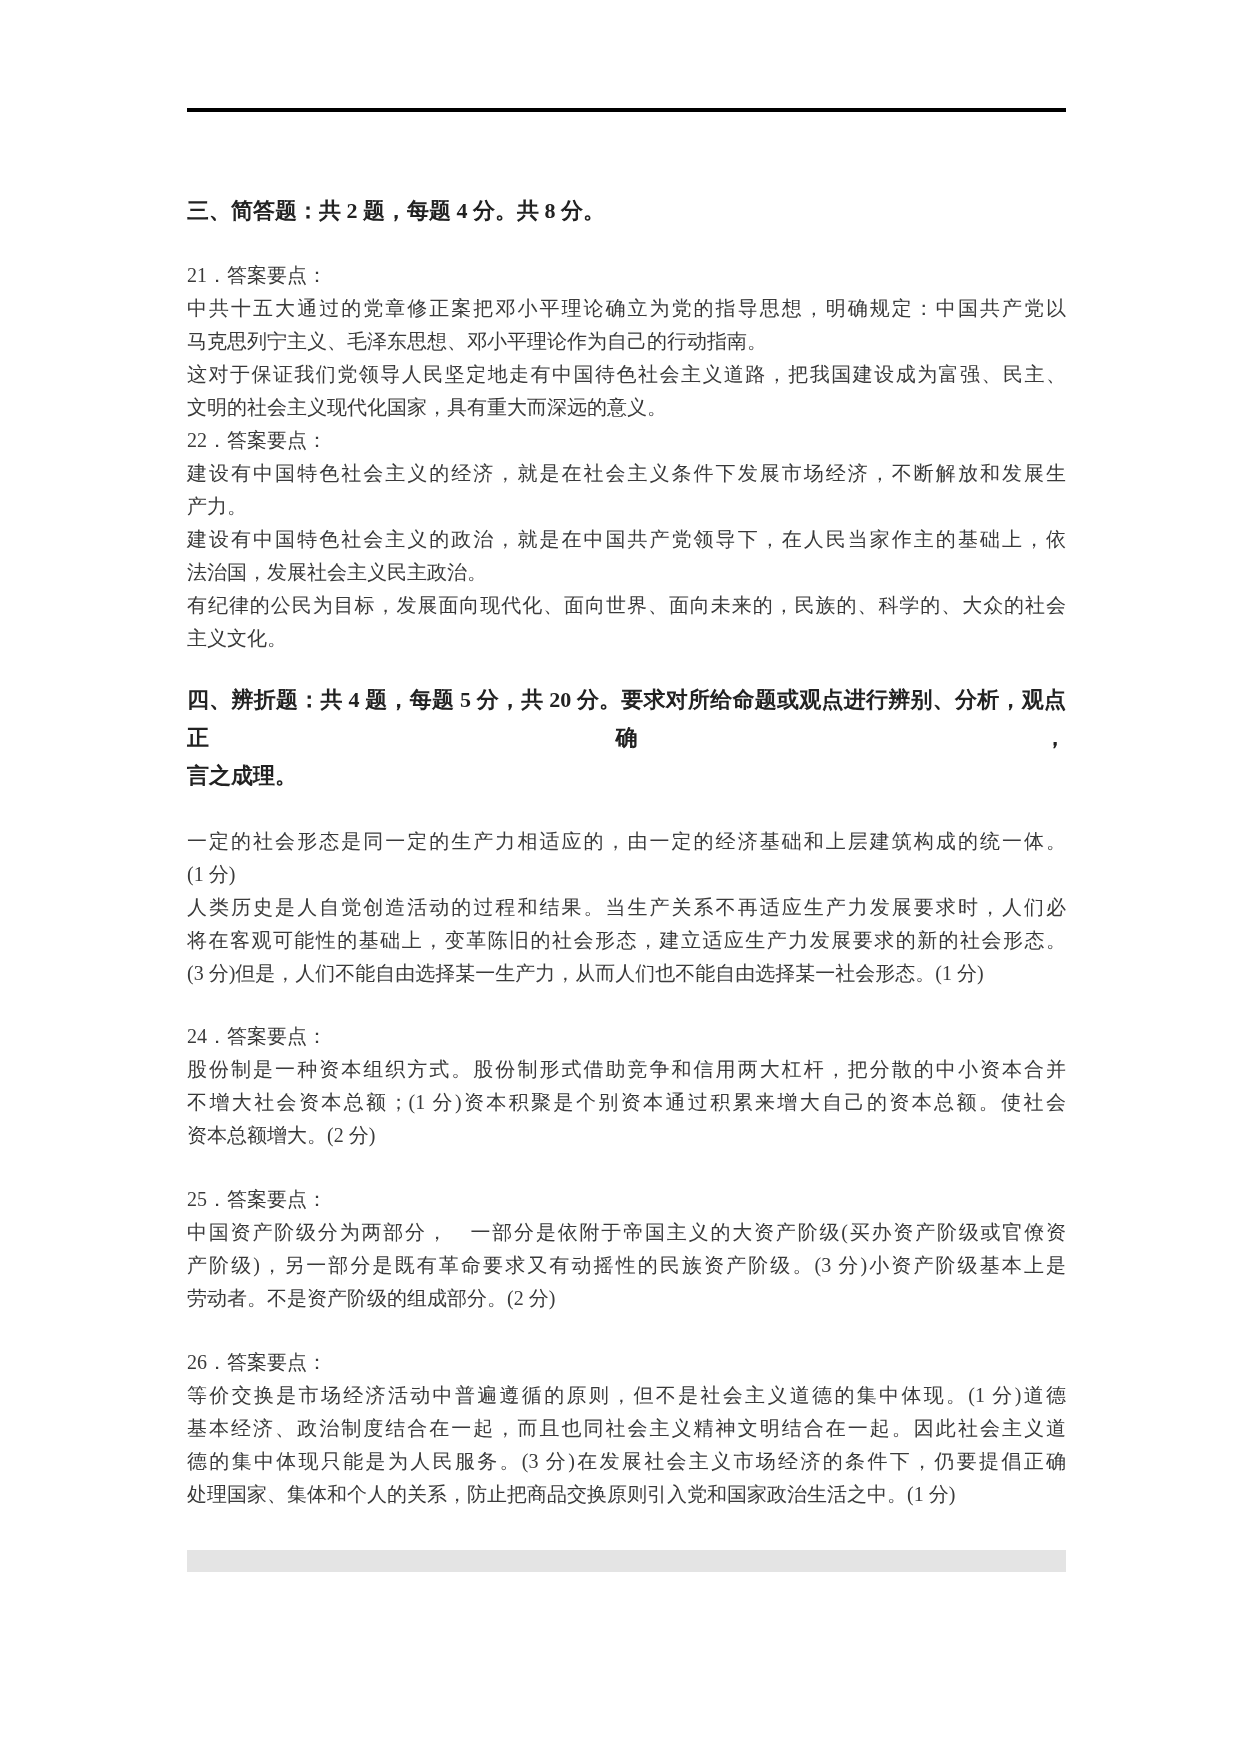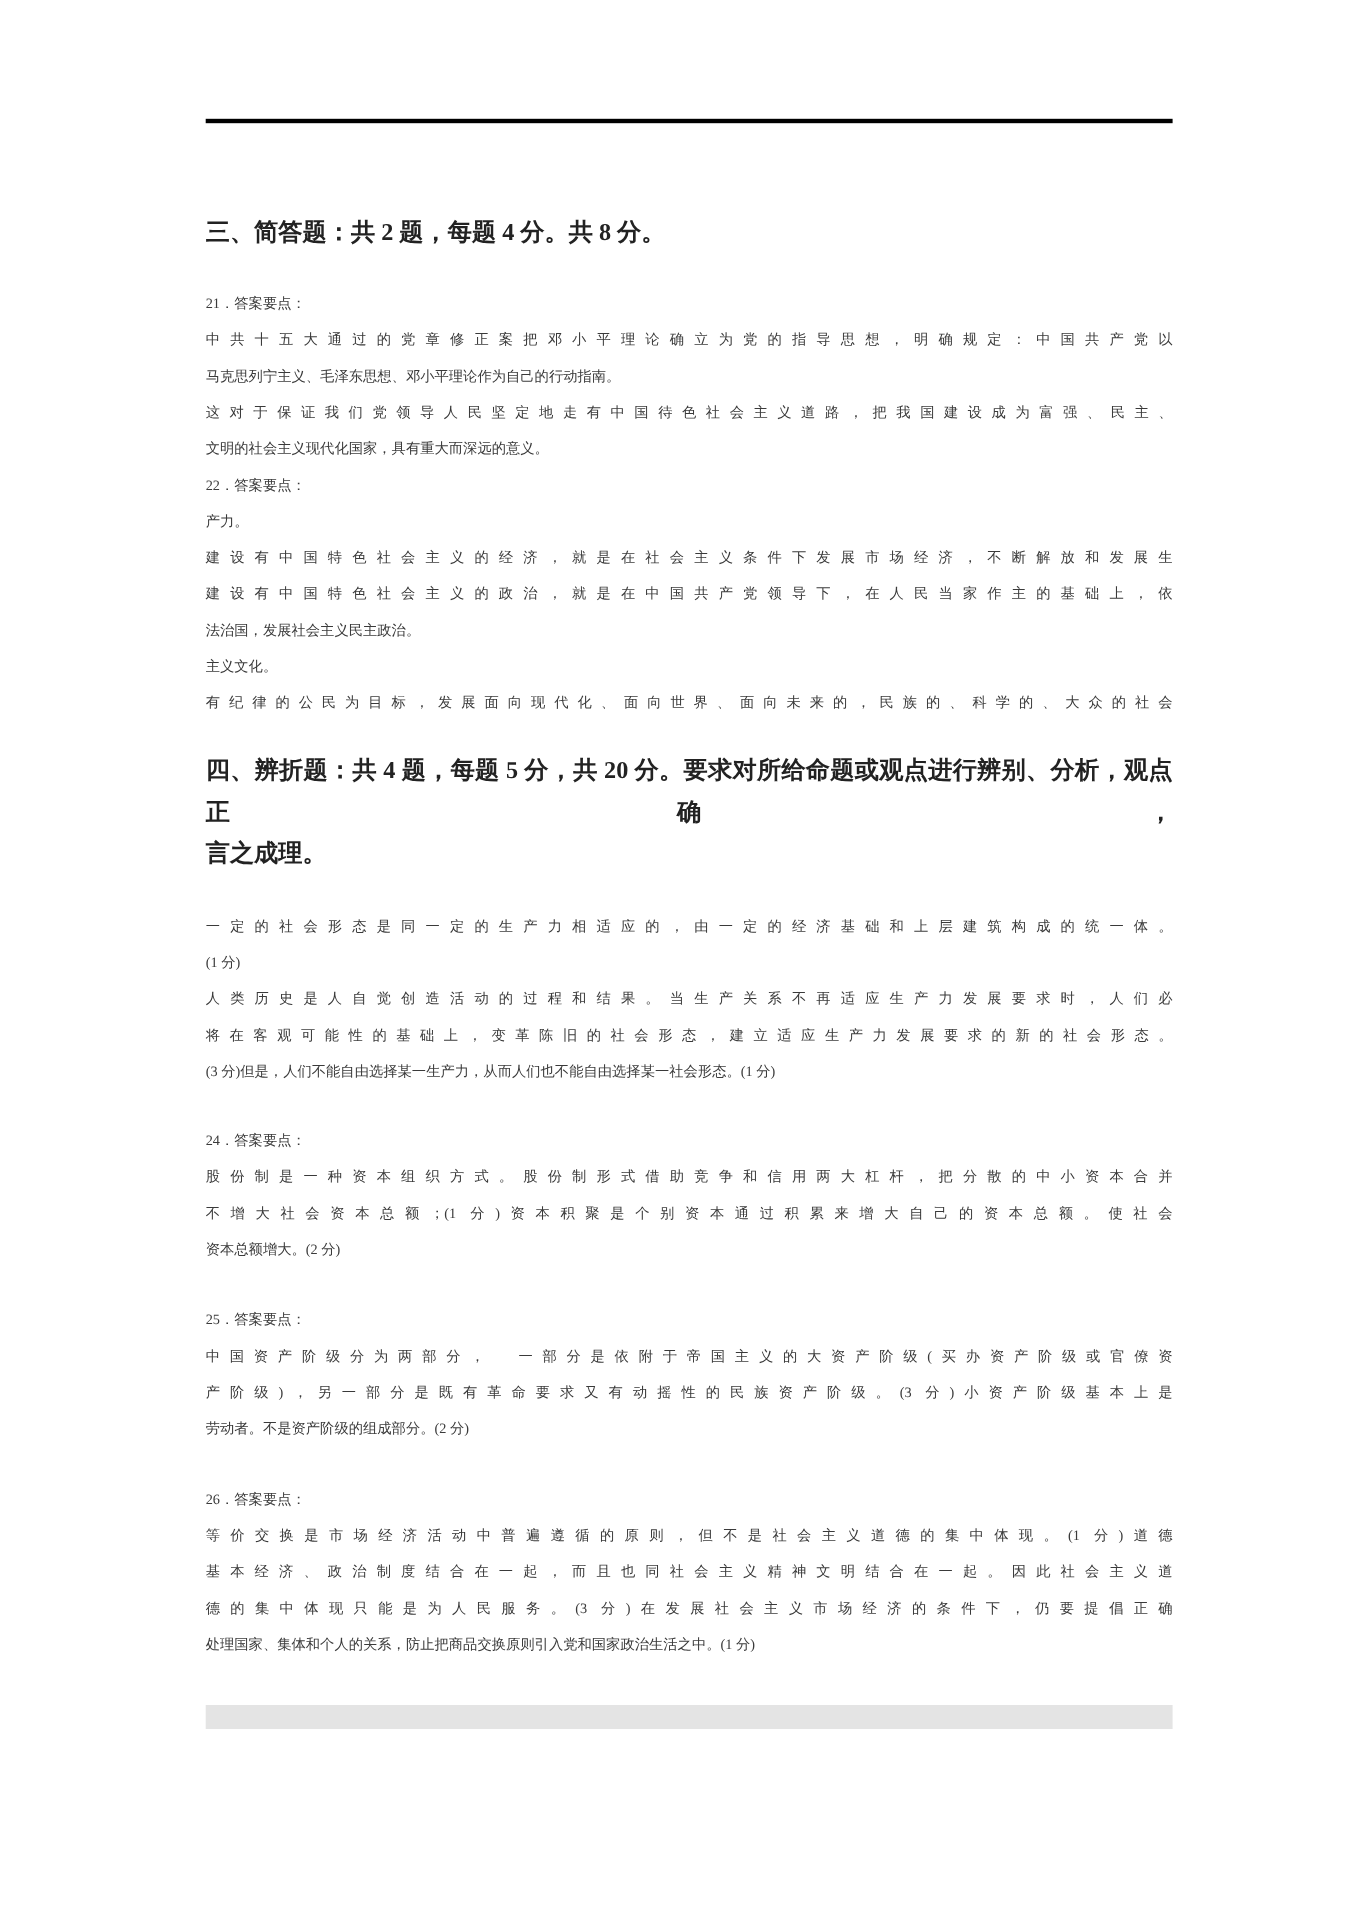--- a/index.html
+++ b/index.html
@@ -18,21 +18,21 @@
   }
   .top-rule {
     width: 879px;
     height: 4px;
     background: #000000;
   }
   .block { margin: 0; }
   .line {
     margin: 0;
     padding: 0;
-    font-size: 13px;
+    font-size: 20px;
     line-height: 33px;
     color: #3a3a3a;
     text-align: left;
     white-space: normal;
   }
   .line.full {
     text-align: justify;
     text-align-last: justify;
   }
   .heading .line {
@@ -67,26 +67,26 @@
     <div class="block heading block-0">
         <p class="line">三、简答题：共 2 题，每题 4 分。共 8 分。</p>
       </div>
       <div class="block body block-1">
         <p class="line">21．答案要点：</p>
         <p class="line full">中共十五大通过的党章修正案把邓小平理论确立为党的指导思想，明确规定：中国共产党以</p>
         <p class="line">马克思列宁主义、毛泽东思想、邓小平理论作为自己的行动指南。</p>
         <p class="line full">这对于保证我们党领导人民坚定地走有中国待色社会主义道路，把我国建设成为富强、民主、</p>
         <p class="line">文明的社会主义现代化国家，具有重大而深远的意义。</p>
         <p class="line">22．答案要点：</p>
+        <p class="line full">建设有中国特色社会主义的经济，就是在社会主义条件下发展市场经济，不断解放和发展生</p>
         <p class="line">产力。</p>
-        <p class="line full">建设有中国特色社会主义的经济，就是在社会主义条件下发展市场经济，不断解放和发展生</p>
         <p class="line full">建设有中国特色社会主义的政治，就是在中国共产党领导下，在人民当家作主的基础上，依</p>
         <p class="line">法治国，发展社会主义民主政治。</p>
+        <p class="line full">有纪律的公民为目标，发展面向现代化、面向世界、面向未来的，民族的、科学的、大众的社会</p>
         <p class="line">主义文化。</p>
-        <p class="line full">有纪律的公民为目标，发展面向现代化、面向世界、面向未来的，民族的、科学的、大众的社会</p>
       </div>
       <div class="block heading block-2">
         <p class="line full">四、辨折题：共 4 题，每题 5 分，共 20 分。要求对所给命题或观点进行辨别、分析，观点正确，</p>
         <p class="line">言之成理。</p>
       </div>
       <div class="block body block-3">
         <p class="line full">一定的社会形态是同一定的生产力相适应的，由一定的经济基础和上层建筑构成的统一体。</p>
         <p class="line">(1 分)</p>
         <p class="line full">人类历史是人自觉创造活动的过程和结果。当生产关系不再适应生产力发展要求时，人们必</p>
         <p class="line full">将在客观可能性的基础上，变革陈旧的社会形态，建立适应生产力发展要求的新的社会形态。</p>

